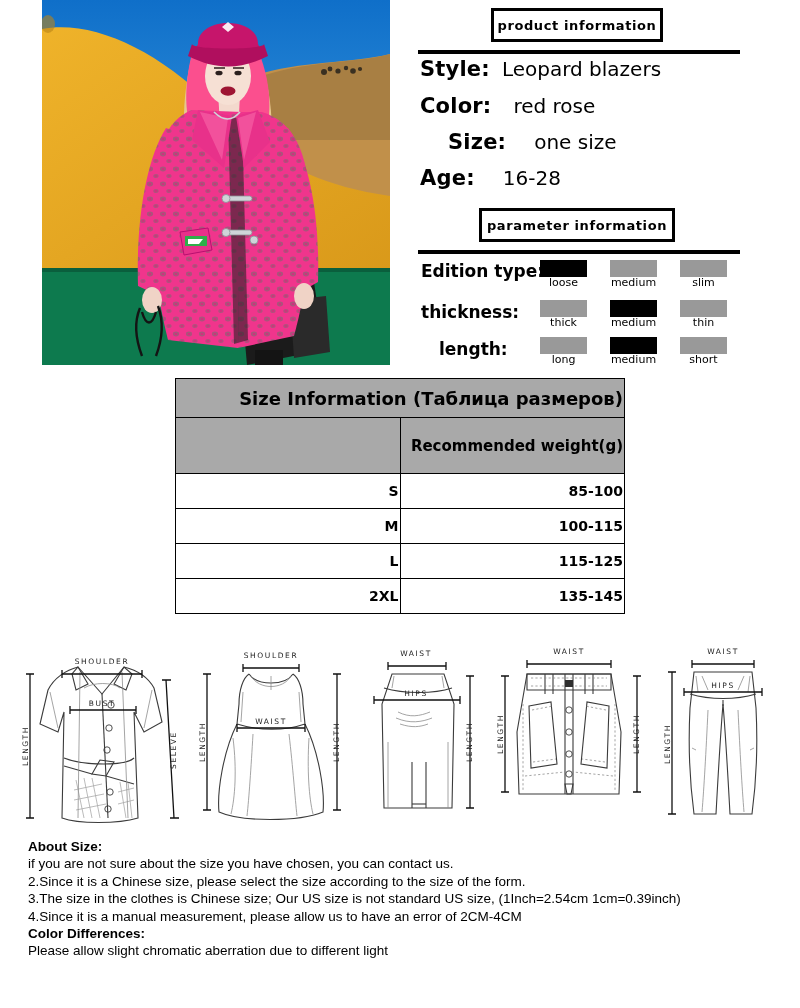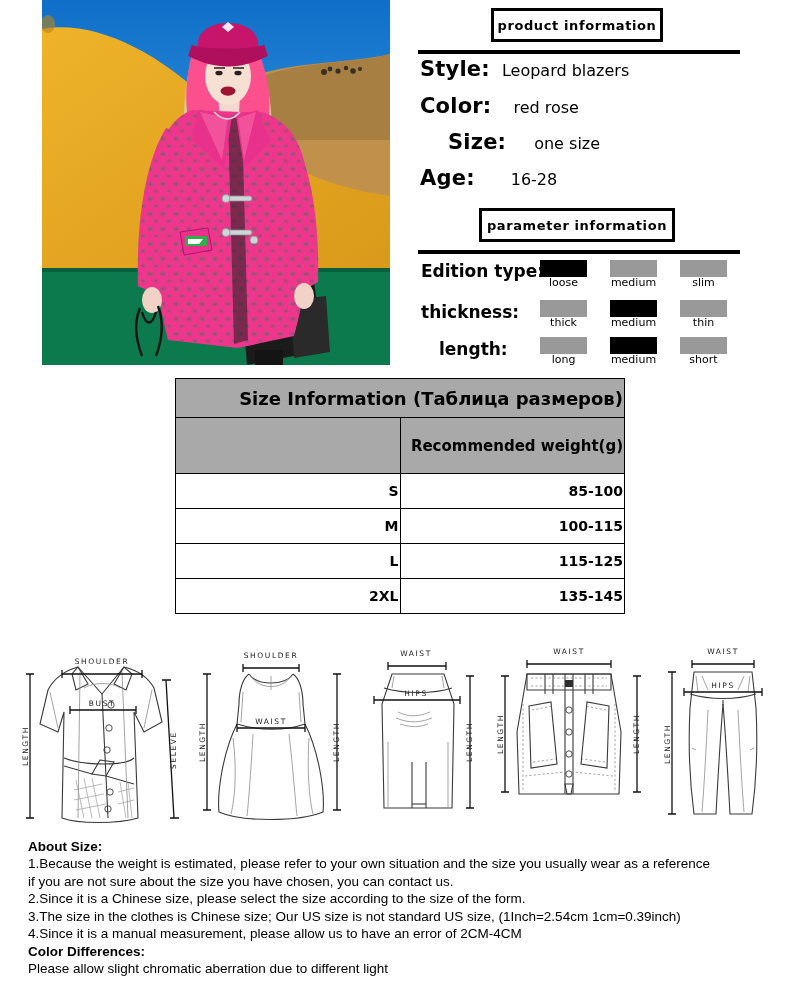--- a/index.html
+++ b/index.html
@@ -25,21 +25,21 @@
   .sec-rule{background:#000;height:4px;}
 
   
   .pi-row{display:flex;align-items:baseline;}
   .pi-key{
     font-family:"DejaVu Sans", sans-serif;font-weight:bold;
     font-size:21px;letter-spacing:.2px;
   }
   .pi-val{
     font-family:"DejaVu Sans", sans-serif;font-weight:normal;
-    font-size:16px;
+    font-size:20px;
   }
 
   
   .pr-label{
     font-family:"DejaVu Sans", sans-serif;font-weight:bold;font-size:17px;
     white-space:nowrap;
   }
   .swatch{width:47px;height:17px;display:block;}
   .swatch-cap{
     font-family:"DejaVu Sans", sans-serif;font-size:11px;
@@ -208,21 +208,21 @@
 <div class="abs pi-row" style="left:420px;top:94px;">
   <span class="pi-key">Color:</span>
   <span class="pi-val" style="margin-left:22px;">red rose</span>
 </div>
 <div class="abs pi-row" style="left:420px;top:130px;margin-left:28px;">
   <span class="pi-key">Size:</span>
   <span class="pi-val" style="margin-left:28px;">one size</span>
 </div>
 <div class="abs pi-row" style="left:420px;top:166px;">
   <span class="pi-key">Age:</span>
-  <span class="pi-val" style="margin-left:36px;">16-28</span>
+  <span class="pi-val" style="margin-left:28px;">16-28</span>
 </div>
 
 <div class="abs sec-box" style="left:479px;top:208px;width:190px;height:28px;">
   <span>parameter information</span>
 </div>
 <div class="abs sec-rule" style="left:418px;top:250px;width:322px;"></div>
 
 <div class="abs pr-label" style="left:421px;top:261px;">Edition type:</div>
 <div class="swatch-wrap" style="left:540px;top:260px;">
   <span class="swatch" style="background:#000000;"></span>
@@ -467,20 +467,19 @@
       </g>
       <text class="dlbl" x="67" y="22" text-anchor="middle">WAIST</text>
       <text class="dlbl" x="67" y="56" text-anchor="middle">HIPS</text>
       <text class="dlbl-v" x="14" y="112" text-anchor="middle" transform="rotate(-90 14 112)">LENGTH</text>
     </svg>
   </div>
 </div>
 
 <div class="abs" id="notes">
   <div class="note-h">About Size:</div>
-  <div class="note-p">1.Because the weight is estimated, please refer to your own situation and the size you usually wear as a reference</div>
   <div class="note-p">if you are not sure about the size you have chosen, you can contact us.</div>
   <div class="note-p">2.Since it is a Chinese size, please select the size according to the size of the form.</div>
   <div class="note-p">3.The size in the clothes is Chinese size; Our US size is not standard US size, (1Inch=2.54cm 1cm=0.39inch)</div>
   <div class="note-p">4.Since it is a manual measurement, please allow us to have an error of 2CM-4CM</div>
   <div class="note-h">Color Differences:</div>
   <div class="note-p">Please allow slight chromatic aberration due to different light</div>
 </div>
 
 </body></html>

